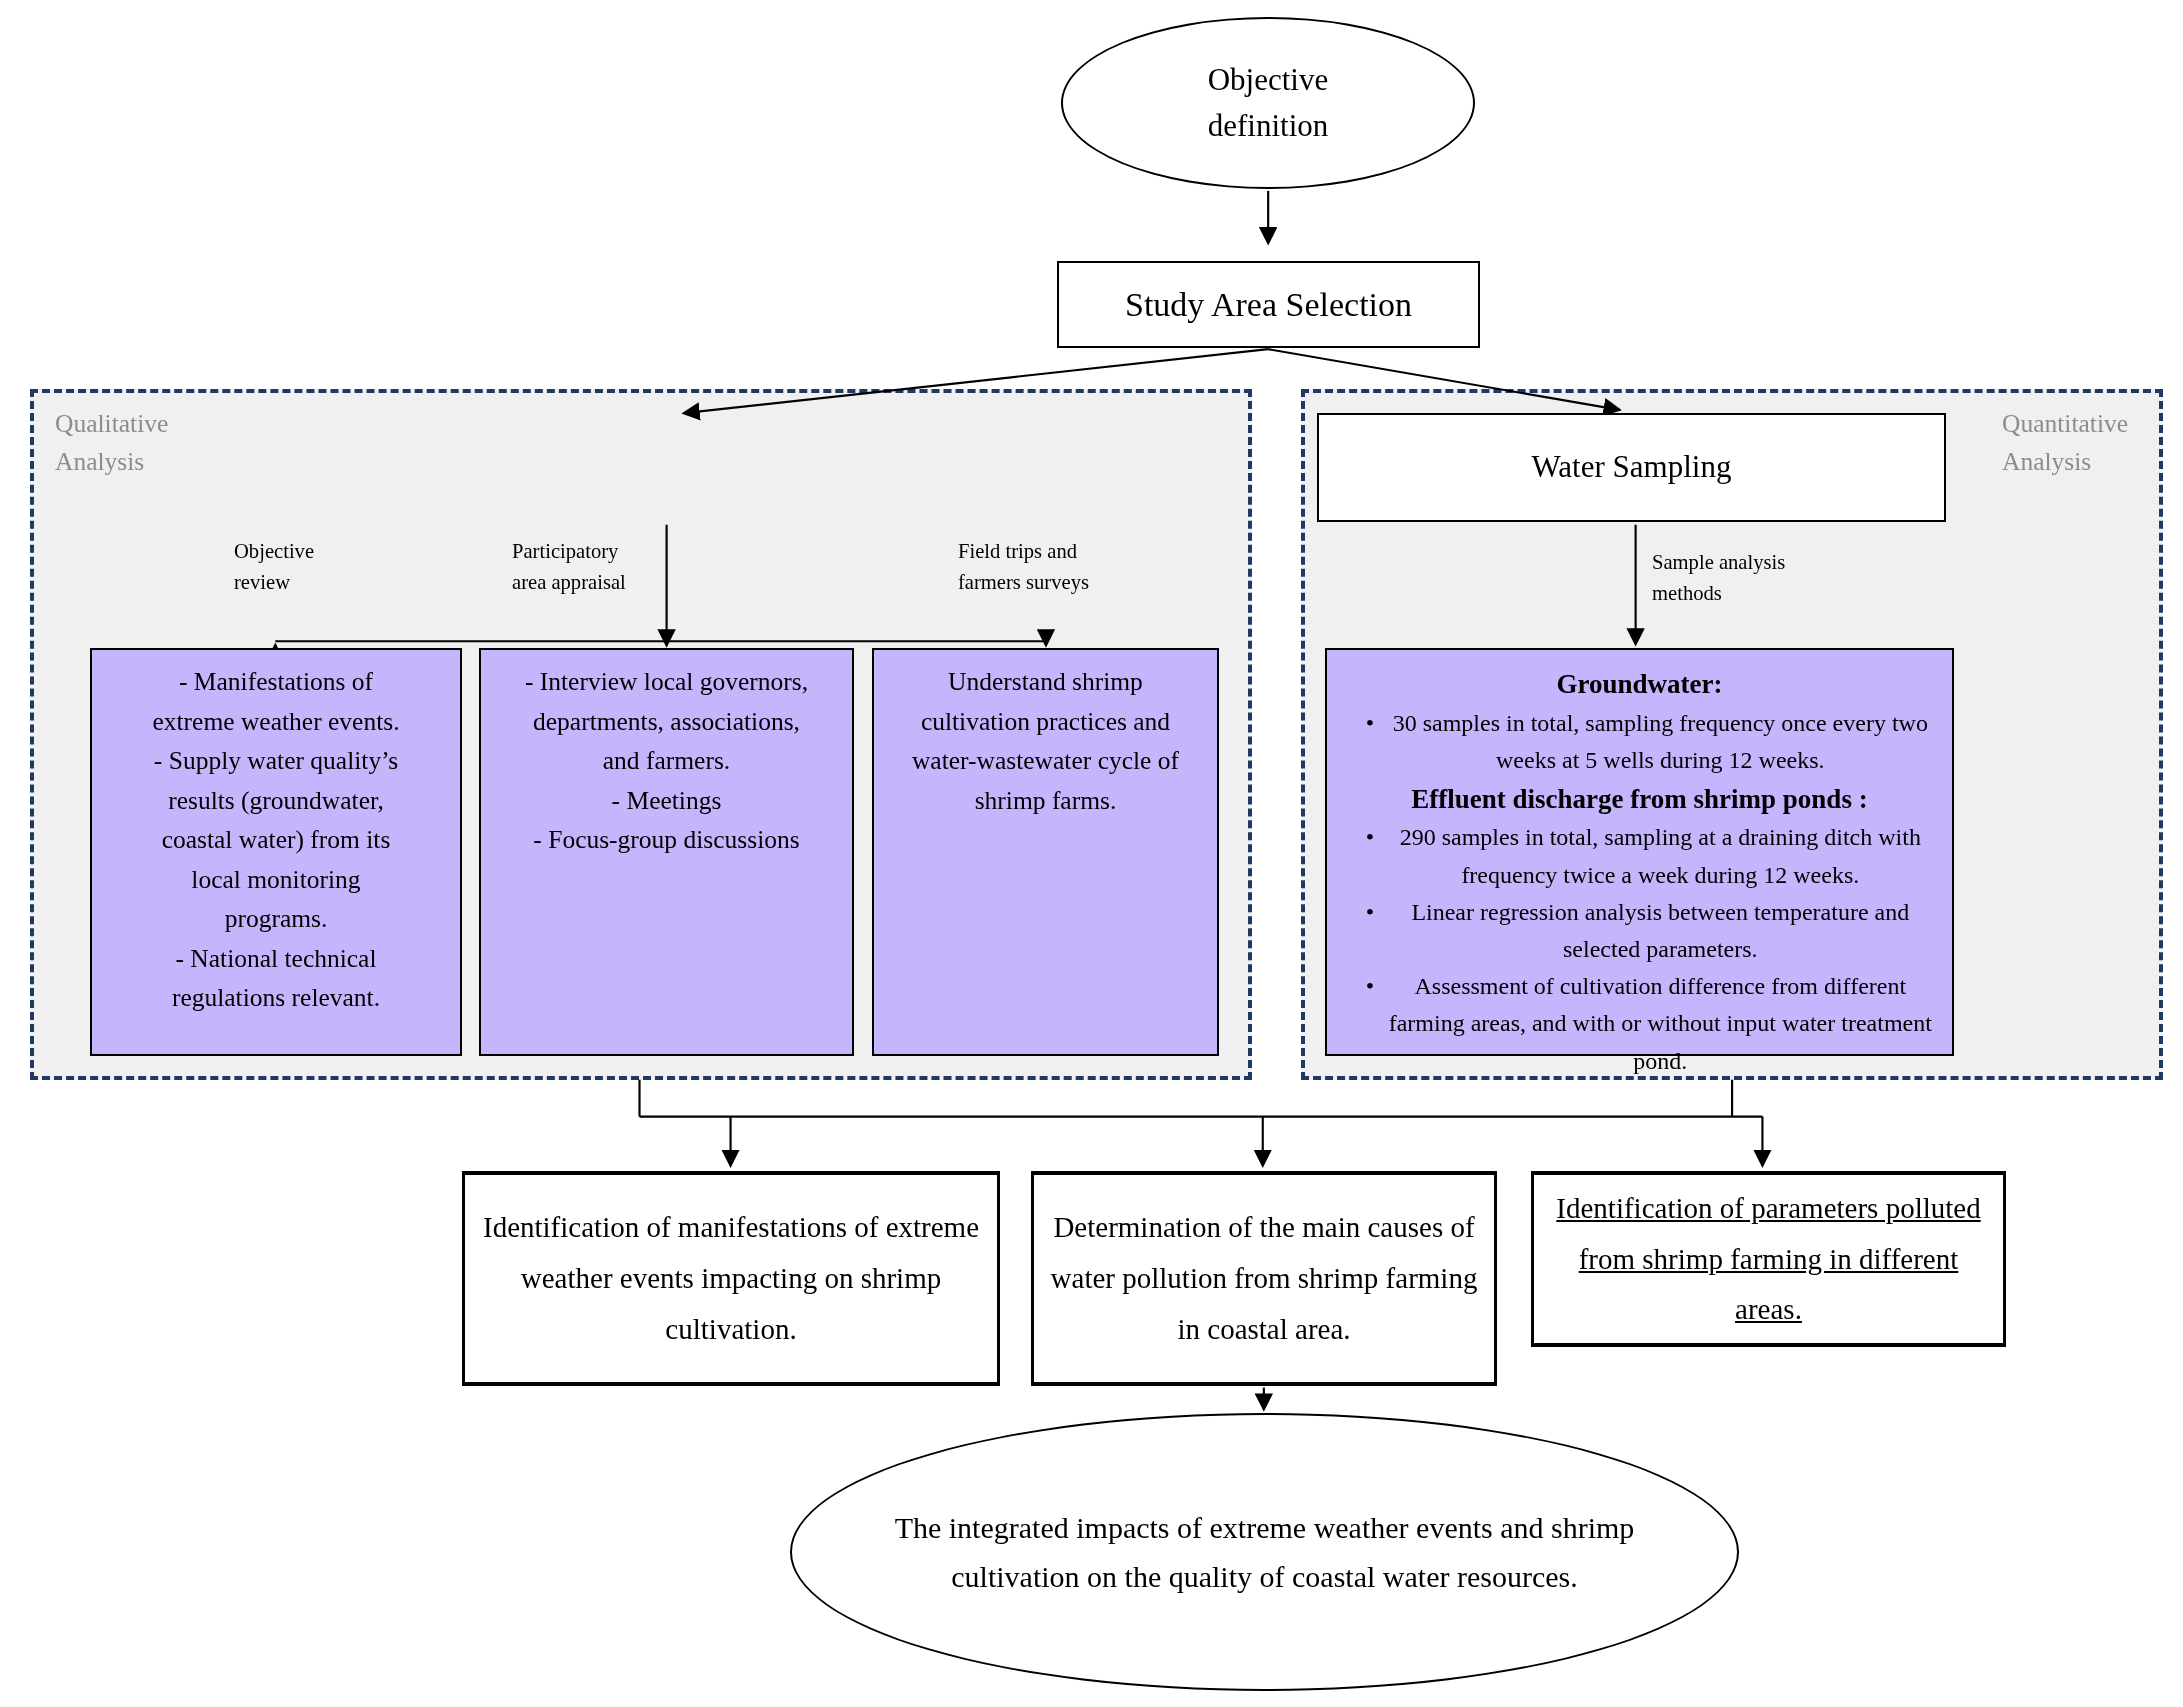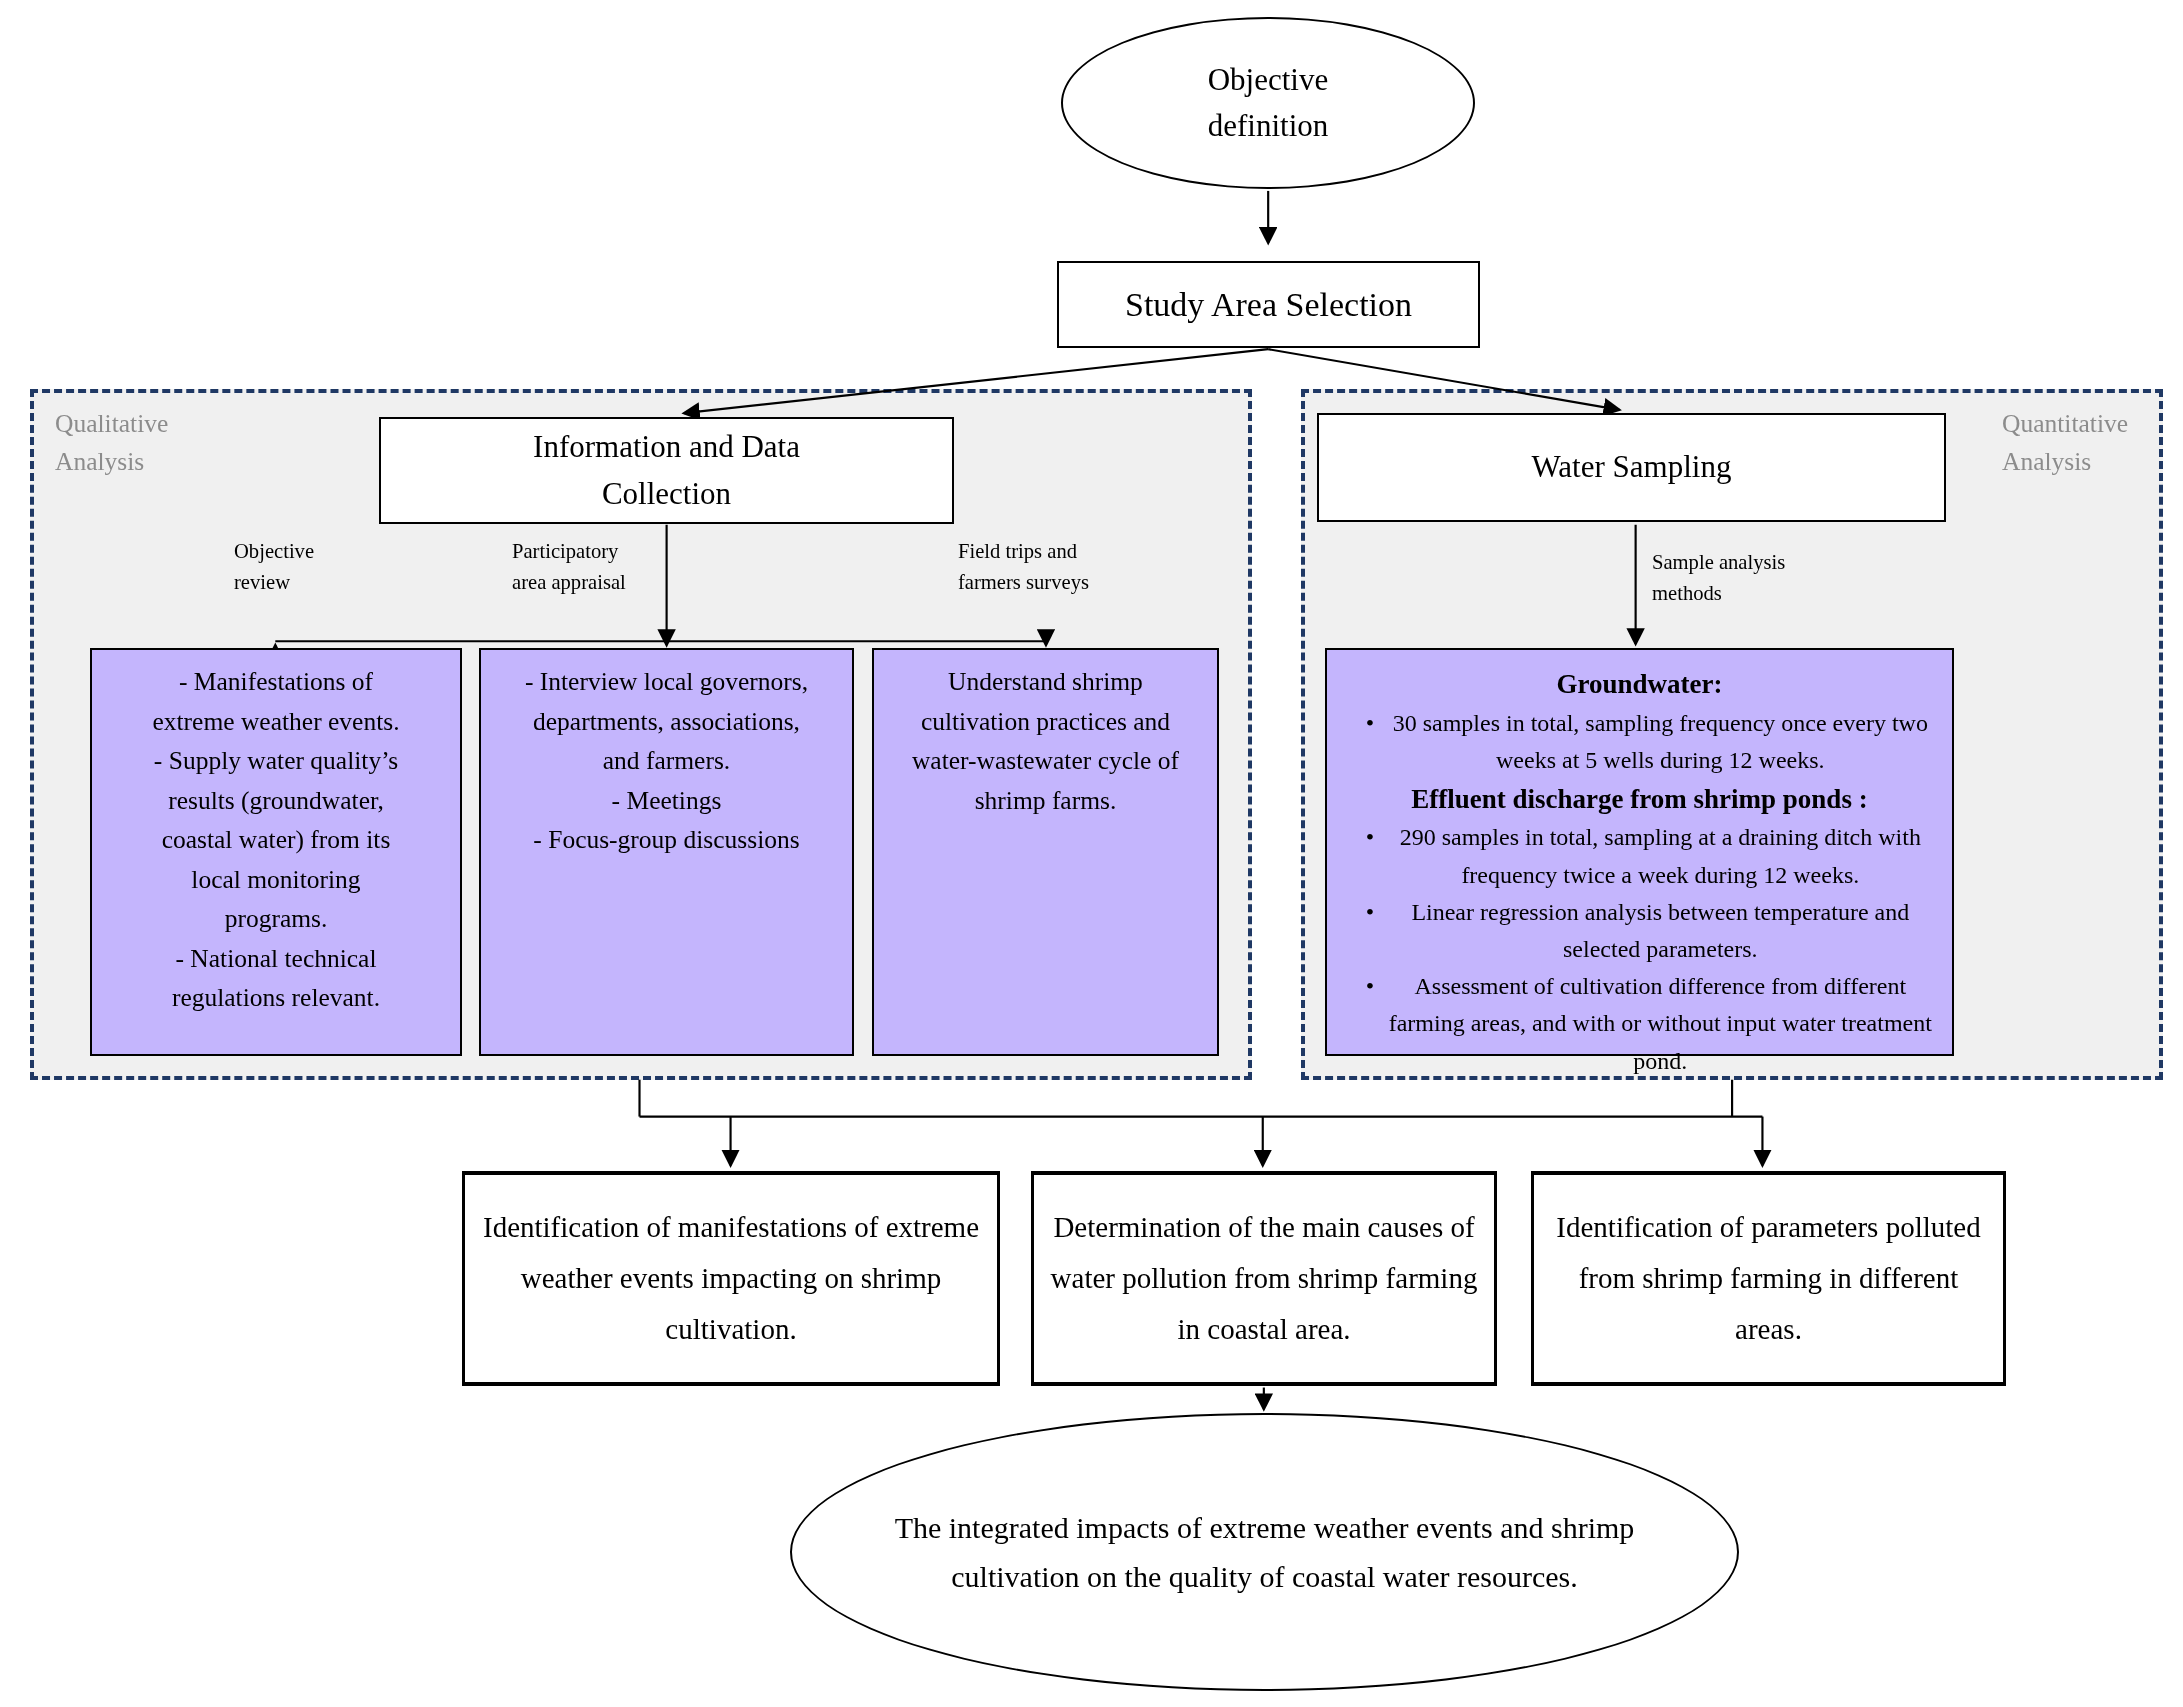--- a/index.html
+++ b/index.html
@@ -109,22 +109,20 @@
   <div class="abs node title-lg" style="left:1057px;top:261px;width:423px;height:87px;">Study Area Selection</div>
 
   <div class="abs ellipse title-md ml" style="left:1061px;top:17.3px;width:414px;height:172px;">Objective
 definition</div>
 
   <div class="abs gray-label" style="left:55px;top:405px;">Qualitative
 Analysis</div>
   <div class="abs gray-label" style="left:2002px;top:405px;">Quantitative
 Analysis</div>
 
-  <div class="abs node title-md ml" style="left:379px;top:417px;width:575px;height:107px;">Information and Data
-Collection</div>
 
   <div class="abs node title-md" style="left:1317px;top:413px;width:629px;height:109px;">Water Sampling</div>
 
   <div class="abs small-label" style="left:234px;top:536px;">Objective
 review</div>
   <div class="abs small-label" style="left:512px;top:536px;">Participatory
 area appraisal</div>
   <div class="abs small-label" style="left:958px;top:536px;">Field trips and
 farmers surveys</div>
   <div class="abs small-label" style="left:1652px;top:547px;">Sample analysis
@@ -165,20 +163,20 @@
       <span class="btxt">Linear regression analysis between temperature and selected parameters.</span>
     </div>
     <div class="s-bullet">
       <span class="dot"></span>
       <span class="btxt">Assessment of cultivation difference from different farming areas, and with or without input water treatment pond.</span>
     </div>
   </div>
 
   <div class="abs outcome" style="left:462px;top:1171px;width:538px;height:215px;">Identification of manifestations of extreme weather events impacting on shrimp cultivation.</div>
   <div class="abs outcome" style="left:1031px;top:1171px;width:466px;height:215px;">Determination of the main causes of water pollution from shrimp farming in coastal area.</div>
-  <div class="abs outcome" style="left:1531px;top:1171px;width:475px;height:215px;">Identification of parameters polluted from shrimp farming in different areas.</div>
+  <div class="abs outcome" style="left:1531px;top:1171px;width:475px;height:176px;text-decoration:underline;">Identification of parameters polluted from shrimp farming in different areas.</div>
 
   <div class="abs ellipse" style="left:790px;top:1413px;width:949px;height:278px;font-size:30px;line-height:1.65;padding:0 92px;">
     <span>The integrated impacts of extreme weather events and shrimp cultivation on the quality of coastal water resources.</span>
   </div>
 
 </div>
 
 
 </body></html>

